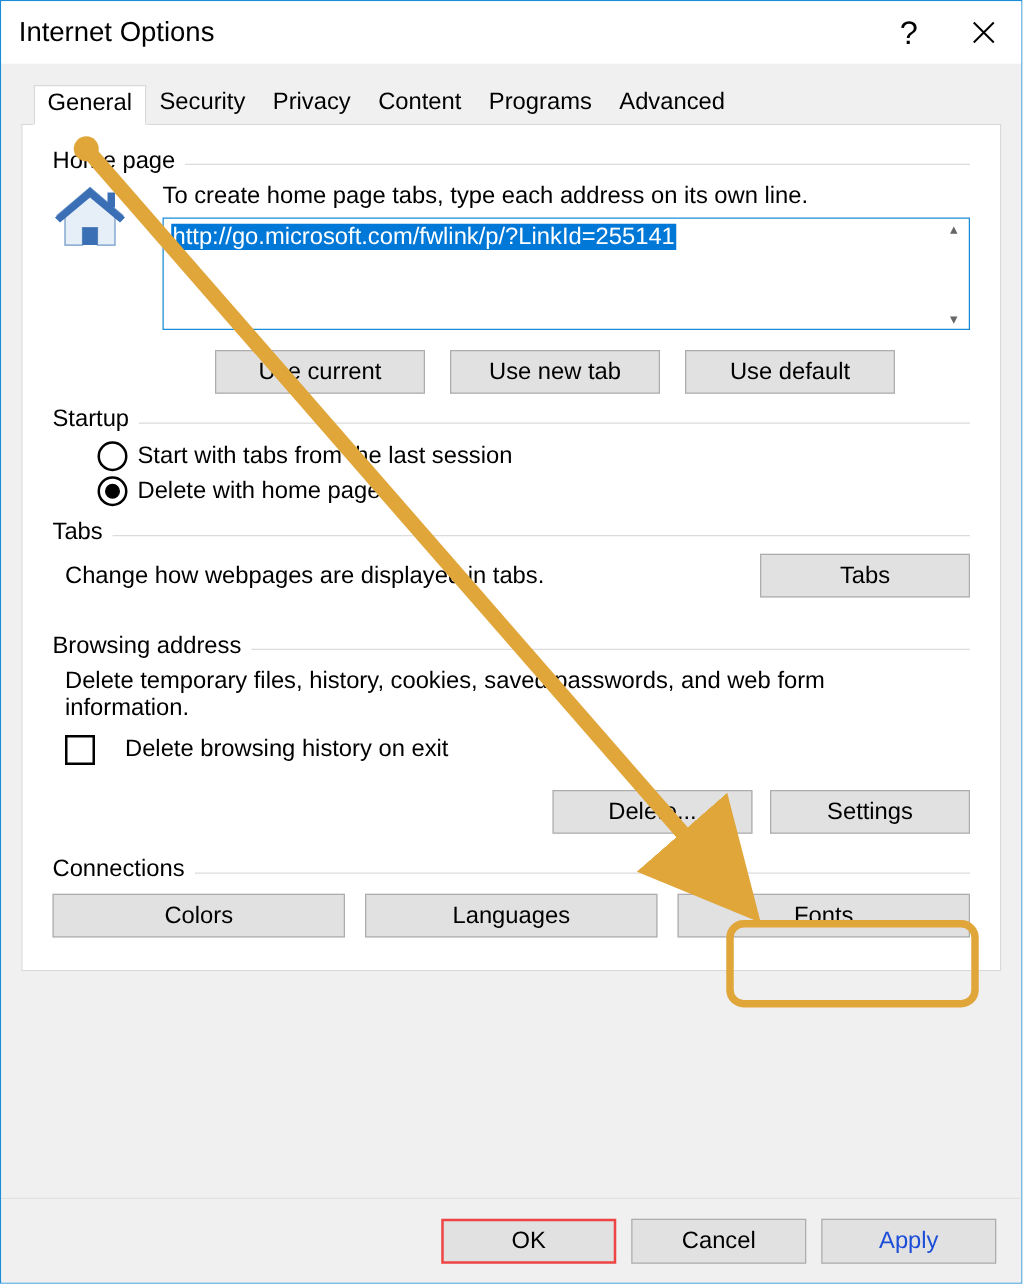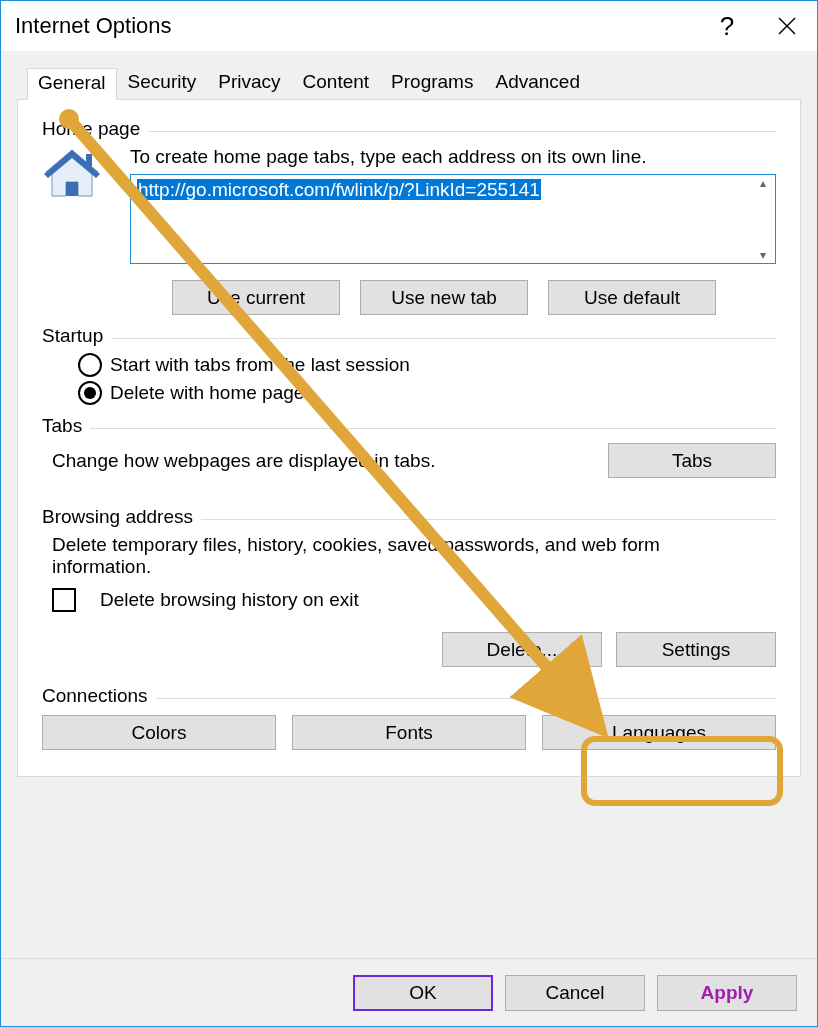--- a/index.html
+++ b/index.html
@@ -157,21 +157,21 @@
     min-width: 168px;
     height: 35px;
     border: 1px solid #adadad;
     background: #e1e1e1;
     font-size: 19px;
     font-family: inherit;
     padding: 2px 10px;
     cursor: default;
   }
   .btn.small { min-width: 160px; }
-  .btn:disabled { color: #a21caf; font-weight: bold; }
+  .btn:disabled { color: #1d4ed8; }
   
   .radio-group { margin-left: 36px; margin-top: 4px; }
   .radio-item {
     display: flex;
     align-items: center;
     gap: 8px;
     margin: 4px 0;
   }
   .radio {
     width: 24px; height: 24px;
@@ -222,21 +222,21 @@
     height: 68px;
     background: #f0f0f0;
     border-top: 1px solid #dcdcdc;
     display: flex;
     align-items: center;
     justify-content: flex-end;
     gap: 12px;
     padding: 0 20px;
   }
   .footer .btn { min-width: 140px; height: 36px; }
-  .footer .btn.default { border: 2px solid #6d28d9; background: #e1e1e1; }
+  .footer .btn.default { border: 2px solid #ef4444; background: #e1e1e1; }
   
   .annot-arrow {
     position: absolute;
     left: 0; top: 0;
     pointer-events: none;
     z-index: 10;
   }
   .annot-highlight {
     position: absolute;
     border: 6px solid #e0a63a;
@@ -350,22 +350,22 @@
         </div>
       </div>
 
       <div class="group" style="margin-top:18px;">
         <div class="group-head">
           <span class="gh-label">Connections</span>
           <span class="gh-line"></span>
         </div>
         <div class="appearance-row">
           <button class="btn">Colors</button>
+          <button class="btn">Languages</button>
           <button class="btn">Fonts</button>
-          <button class="btn">Languages</button>
         </div>
       </div>
 
     </div>
 
   </div>
 
   <div class="footer">
     <button class="btn default">OK</button>
     <button class="btn">Cancel</button>

